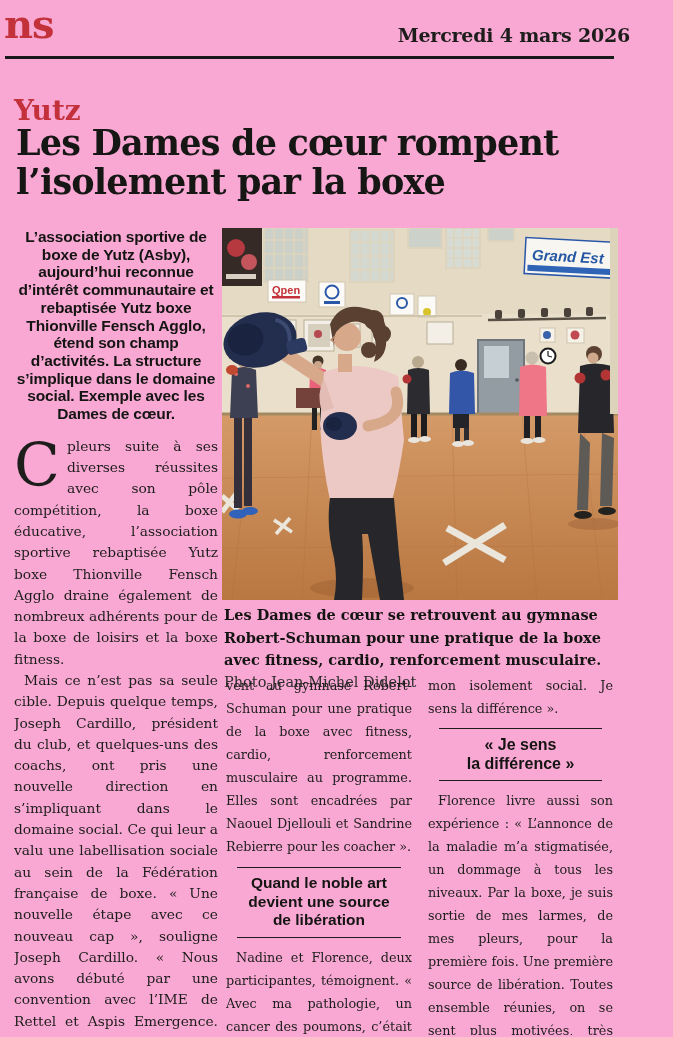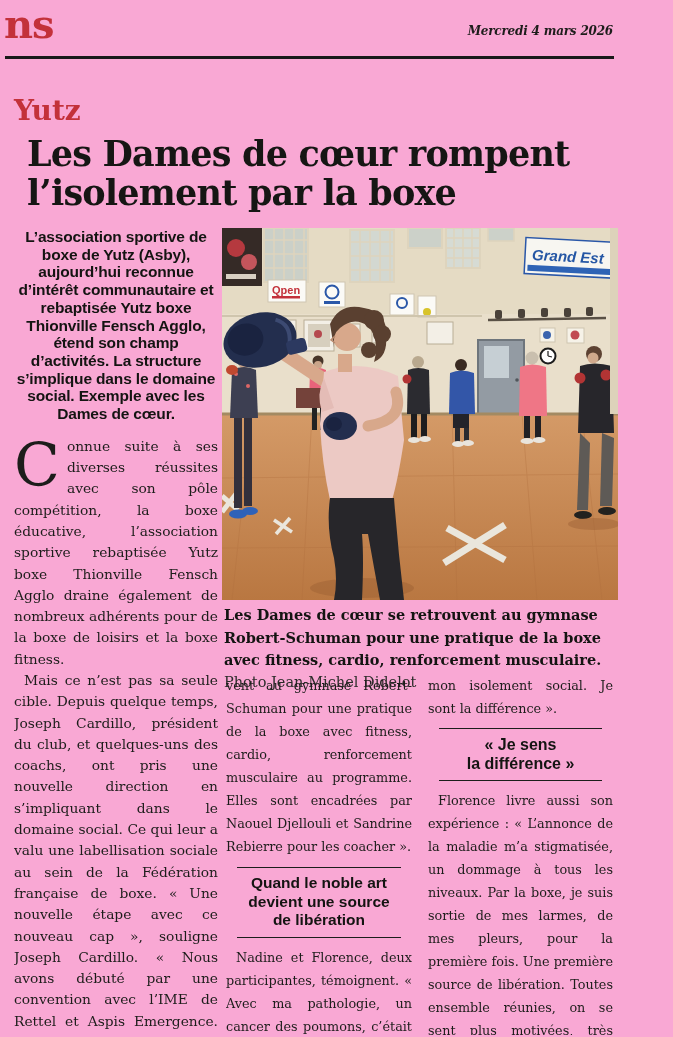--- a/index.html
+++ b/index.html
@@ -2,21 +2,21 @@
 <html><head>
 <meta charset="utf-8">
 <style>
   html,body{margin:0;padding:0;background:#ffffff;}
   .page{position:relative;width:673px;height:1037px;background:#f9a8d4;overflow:hidden;
         font-family:"DejaVu Serif",serif;color:#1d1d1b;}
 
   
   .masthead-frag{position:absolute;left:4px;top:2px;font-family:"DejaVu Serif",serif;
         font-weight:bold;font-size:40px;line-height:44px;color:#c3313a;letter-spacing:-1px;}
-  .edition-date{position:absolute;right:60px;top:24px;font-weight:bold;font-size:12px;letter-spacing:-0.2px;font-style:italic;}
+  .edition-date{position:absolute;right:43px;top:24px;font-weight:bold;font-size:19px;letter-spacing:-0.2px;}
   .top-rule{position:absolute;left:5px;top:56px;width:609px;height:2.5px;background:#191919;}
 
   
   .kicker{position:absolute;left:14px;top:94px;font-weight:bold;font-size:28px;color:#c3313a;}
   .headline{position:absolute;left:12px;top:119px;width:612px;font-weight:bold;
         font-size:35px;line-height:39px;letter-spacing:-0.8px;color:#161614;}
 
   
   .col{position:absolute;overflow:hidden;text-align:justify;}
   .col1{left:14px;top:228px;width:204px;height:805px;}
@@ -48,26 +48,26 @@
 </head>
 <body>
 
 <div class="page">
 
   <div class="masthead-frag">ns</div>
   <div class="edition-date">Mercredi 4 mars 2026</div>
   <div class="top-rule"></div>
 
   <div class="kicker">Yutz</div>
-  <h1 class="headline" style="margin:15px">Les Dames de cœur rompent l’isolement par la boxe</h1>
+  <h1 class="headline" style="margin:4px">Les Dames de cœur rompent l’isolement par la boxe</h1>
 
   <div class="col col1">
     <div class="lead">L’association sportive de boxe de Yutz (Asby), aujourd’hui reconnue d’intérêt communautaire et rebaptisée Yutz boxe Thionville Fensch Agglo, étend son champ d’activités. La structure s’implique dans le domaine social. Exemple avec les Dames de cœur.</div>
     <div class="body-txt first-body">
-      <p><span class="dropcap">C</span><span>onnue suite à ses diverses réussites avec son pôle compétition, la boxe éducative, l’association sportive rebaptisée Yutz boxe Thionville Fensch Agglo draine également de nombreux adhérents pour de la boxe de loisirs et la boxe fitness.</span></p>
+      <p><span class="dropcap">C</span><span>pleurs suite à ses diverses réussites avec son pôle compétition, la boxe éducative, l’association sportive rebaptisée Yutz boxe Thionville Fensch Agglo draine également de nombreux adhérents pour de la boxe de loisirs et la boxe fitness.</span></p>
       <p class="indent">Mais ce n’est pas sa seule cible. Depuis quelque temps, Joseph Cardillo, président du club, et quelques-uns des coachs, ont pris une nouvelle direction en s’impliquant dans le domaine social. Ce qui leur a valu une labellisation sociale au sein de la Fédération française de boxe. « Une nouvelle étape avec ce nouveau cap », souligne Joseph Cardillo. « Nous avons débuté par une convention avec l’IME de Rettel et Aspis Emergence. Avec la Communauté d’agglomération, le club participe au projet Point avec l’accueil d’élèves de grande section de maternelle. Salim Brahmia intervient dans les écoles de Yutz sur le sujet du harcèlement scolaire. Un futur partenariat devrait naître avec le centre social Le Lierre de Thionville. Aujourd’hui, ce sont les Dames de cœur qui se retrou-</p>
     </div>
   </div>
 
   <div class="photo-wrap">
     <svg width="396" height="372" viewBox="0 0 396 372" xmlns="http://www.w3.org/2000/svg">
       <defs>
         <linearGradient id="floorG" x1="0" y1="0" x2="0" y2="1">
           <stop offset="0" stop-color="#d49a67"></stop>
             <stop offset="1" stop-color="#b97741"></stop>
@@ -282,21 +282,21 @@
     <div class="crosshead">Quand le noble art
 devient une source
 de libération</div>
     <div class="body-txt">
       <p class="indent">Nadine et Florence, deux participantes, témoignent. « Avec ma pathologie, un cancer des poumons, c’était compliqué sur le plan musculaire et cardio. Depuis ces séances, je retrouve du muscle, assure Nadine. J’y gagne sur ma santé et mon moral. Je sors de</p>
     </div>
   </div>
 
   <div class="col col3">
     <div class="body-txt">
-      <p>mon isolement social. Je sont la différence ».</p>
+      <p>mon isolement social. Je sens la différence ».</p>
     </div>
     <div class="pullquote">« Je sens
 la différence »</div>
     <div class="body-txt">
       <p class="indent">Florence livre aussi son expérience : « L’annonce de la maladie m’a stigmatisée, un dommage à tous les niveaux. Par la boxe, je suis sortie de mes larmes, de mes pleurs, pour la première fois. Une première source de libération. Toutes ensemble réunies, on se sent plus motivées, très fortes. Les coaches nous accueillent avec bienveillance, sans préjugés et jugements de nos capacités. Les exercices sont adaptés à la nouvelle vie de nos corps. ».</p>
     </div>
   </div>
 
 </div>
 

